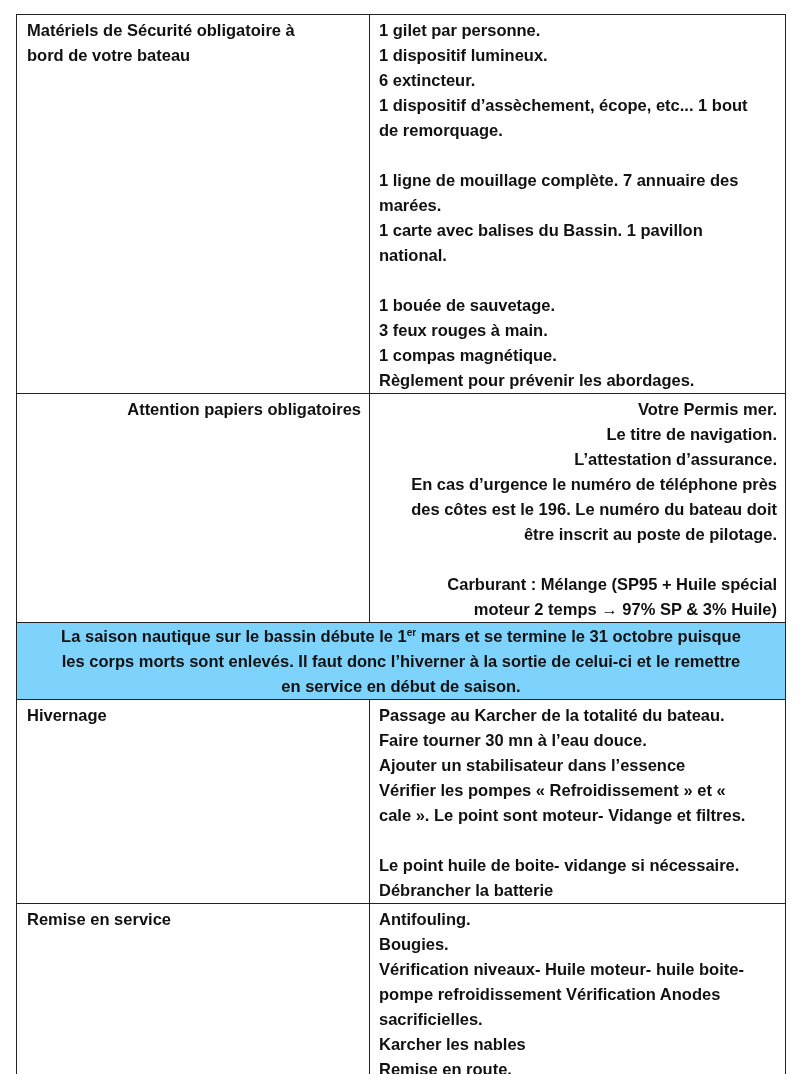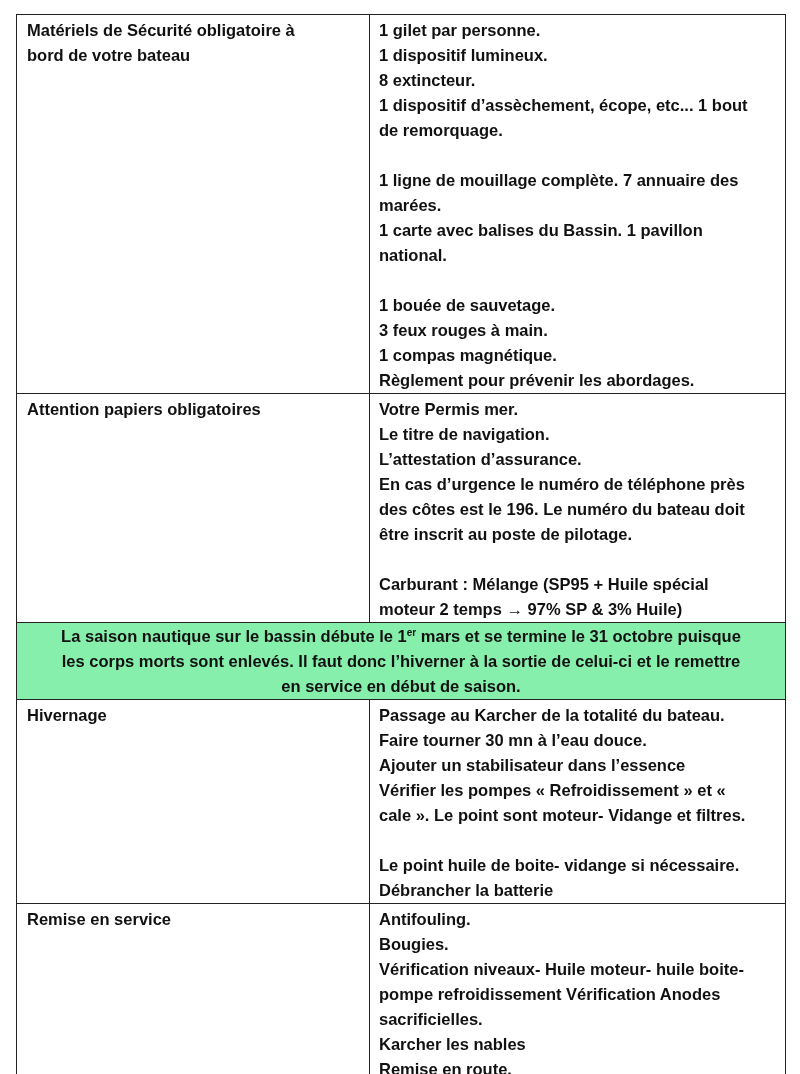--- a/index.html
+++ b/index.html
@@ -6,43 +6,43 @@
   body { width: 800px; height: 1074px; position: relative; overflow: hidden;
          font-family: "Liberation Sans", "DejaVu Sans", sans-serif; color: #111; }
   .doc-table { position: absolute; left: 16px; top: 14px; width: 770px;
                border-collapse: collapse; table-layout: fixed; }
   .doc-table td { border: 1.5px solid #222; vertical-align: top; padding: 3px 8px 0 10px;
                   font-size: 16.5px; line-height: 25px; font-weight: bold; }
   .doc-table td.label { width: 334px; font-weight: bold; }
   .doc-table td.content { padding-left: 9px; }
   .line { display: block; white-space: nowrap; }
   .blank { display: block; height: 25px; }
-  tr.banner td { background: #86efac; text-align: center; font-weight: bold;
+  tr.banner td { background: #7dd3fc; text-align: center; font-weight: bold;
                  font-size: 16.5px; line-height: 25px; padding: 1px 6px 0 6px; }
   sup { font-size: 10px; line-height: 0; vertical-align: 6px; }
   tr.r1 td { height: 370px; }
-  tr.r2 td { height: 220px; }
+  tr.r2 td { height: 220px; text-align: right; }
   tr.r3 td { height: 197px; }
   tr.r4 td { height: 170px; }
 </style>
 </head>
 <body>
 
 <table class="doc-table">
   <tbody>
 
     <tr class="r1">
       <td class="label">
         <span class="line">Matériels de Sécurité obligatoire à</span>
         <span class="line">bord de votre bateau</span>
       </td>
       <td class="content">
         <span class="line">1 gilet par personne.</span>
         <span class="line">1 dispositif lumineux.</span>
-        <span class="line">8 extincteur.</span>
+        <span class="line">6 extincteur.</span>
         <span class="line">1 dispositif d’assèchement, écope, etc... 1 bout</span>
         <span class="line">de remorquage.</span>
         <span class="blank"></span>
         <span class="line">1 ligne de mouillage complète. 7 annuaire des</span>
         <span class="line">marées.</span>
         <span class="line">1 carte avec balises du Bassin. 1 pavillon</span>
         <span class="line">national.</span>
         <span class="blank"></span>
         <span class="line">1 bouée de sauvetage.</span>
         <span class="line">3 feux rouges à main.</span>

